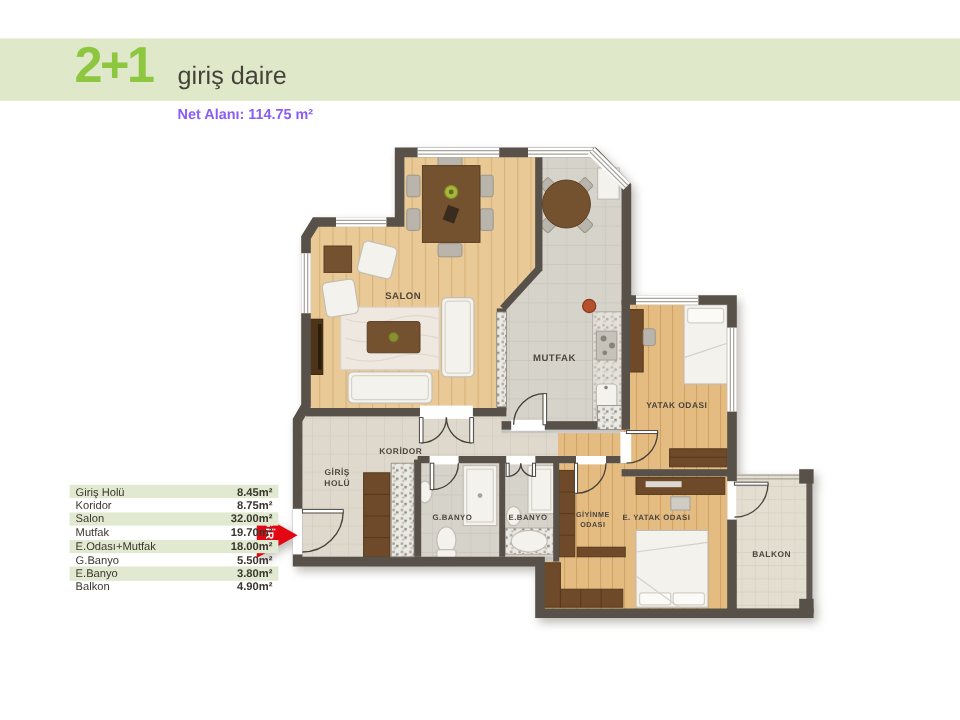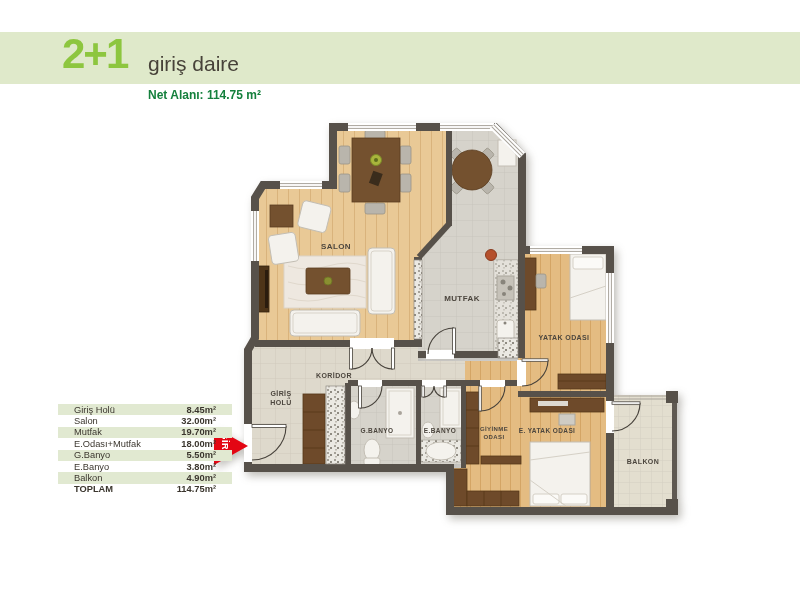--- a/index.html
+++ b/index.html
@@ -4,38 +4,38 @@
 <style>
   html,body{margin:0;padding:0}
   body{
     width:800px;height:600px;position:relative;background:#ffffff;
     font-family:"Liberation Sans",sans-serif;overflow:hidden;
     -webkit-font-smoothing:antialiased;
   }
   .band{position:absolute;left:0;top:32px;width:800px;height:52px;background:var(--band,#dfe9ca)}
   .unit-type{position:absolute;left:62px;top:30px;font-size:42px;font-weight:800;letter-spacing:-2px;color:var(--accent,#8dc63f)}
   .unit-name{position:absolute;left:148px;top:52px;font-size:21px;color:#474239}
-  .net-area{position:absolute;left:148px;top:88px;font-size:12px;font-weight:bold;color:#15803d}
+  .net-area{position:absolute;left:148px;top:88px;font-size:12px;font-weight:bold;color:#8b5cf6}
 
   .plan-wrap{position:absolute;left:200px;top:108px;width:500px;height:430px}
   .plan-wrap svg{filter:drop-shadow(3px 4px 4px rgba(70,62,50,.35))}
   .rl{fill:#4c463e;font-weight:bold;letter-spacing:.4px;text-anchor:middle}
   .wall{fill:var(--wall,#57514a)}
   .doorline{stroke:#46413a;stroke-width:1.1;fill:none}
   .leaf{fill:#ffffff;stroke:#46413a;stroke-width:.8}
   .winline{stroke:#a8a39a;stroke-width:1;fill:none}
   .whitefurn{fill:#f4f2ed;stroke:#c3beb4;stroke-width:1}
   .brownfurn{fill:#74512f;stroke:#5a3c20;stroke-width:.8}
   .darkwood{fill:#6e4a2a;stroke:#553818;stroke-width:.8}
   .chair{fill:#b9b5ac;stroke:#999588;stroke-width:.8}
 
   .area-table{position:absolute;left:58px;top:404px;width:174px}
   .tbl-title{font-size:13px;color:#3e382f;margin-bottom:5px}
   .tbl-title .g{color:var(--accent,#8dc63f);font-weight:800;font-size:16px;margin-right:5px}
-  .rows .trow{display:flex;justify-content:space-between;align-items:center;height:11.4px;padding:0 16px;font-size:9.3px;color:#3b362e}
+  .rows .trow{display:flex;justify-content:space-between;align-items:center;height:11.4px;padding:0 5px;font-size:9.3px;color:#3b362e}
   .rows .trow:nth-child(odd){background:#e1e9d1}
   .trow .tval{font-weight:700}
   .trow.total .tname,.trow.total .tval{font-weight:800}
 </style>
 </head>
 <body>
 
 <div class="band"></div>
 <div class="unit-type">2+1</div>
 <div class="unit-name">giriş daire</div>
@@ -289,20 +289,24 @@
 </svg>
 </div>
 
 <div class="area-table">
   <div class="rows">
     <div class="trow">
         <span class="tname">Giriş Holü</span>
         <span class="tval">8.45m²</span>
       </div>
     <div class="trow">
+        <span class="tname">Koridor</span>
+        <span class="tval">8.75m²</span>
+      </div>
+    <div class="trow">
         <span class="tname">Salon</span>
         <span class="tval">32.00m²</span>
       </div>
     <div class="trow">
         <span class="tname">Mutfak</span>
         <span class="tval">19.70m²</span>
       </div>
     <div class="trow">
         <span class="tname">E.Odası+Mutfak</span>
         <span class="tval">18.00m²</span>
@@ -312,18 +316,14 @@
         <span class="tval">5.50m²</span>
       </div>
     <div class="trow">
         <span class="tname">E.Banyo</span>
         <span class="tval">3.80m²</span>
       </div>
     <div class="trow">
         <span class="tname">Balkon</span>
         <span class="tval">4.90m²</span>
       </div>
-    <div class="trow total">
-        <span class="tname">TOPLAM</span>
-        <span class="tval">114.75m²</span>
-      </div>
   </div>
 </div>
 
 </body></html>

